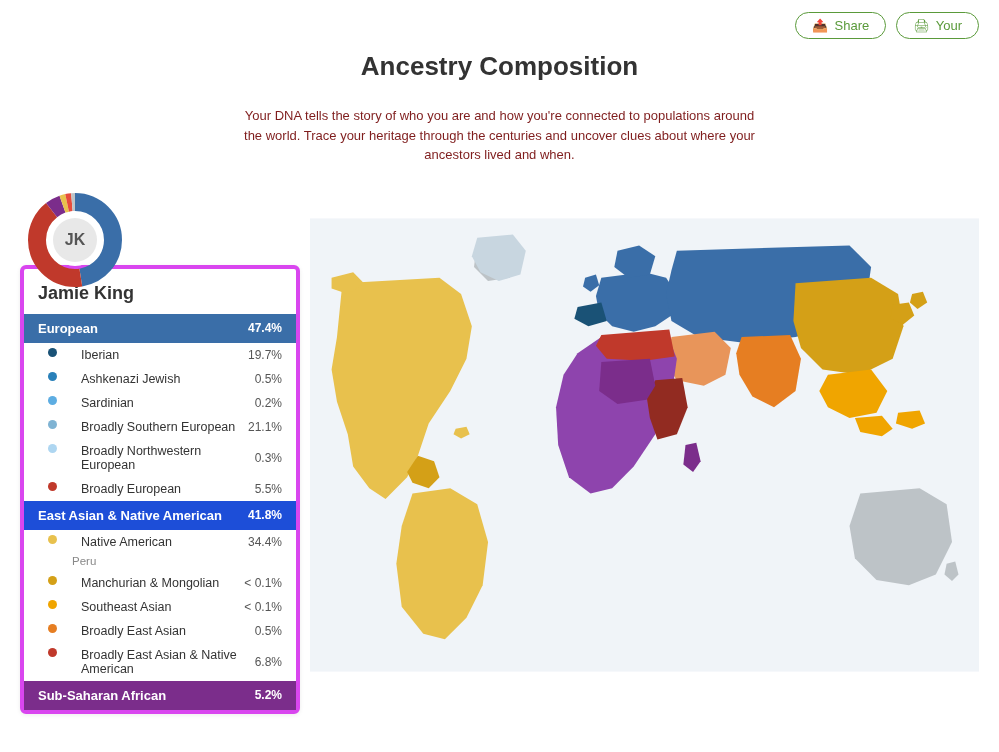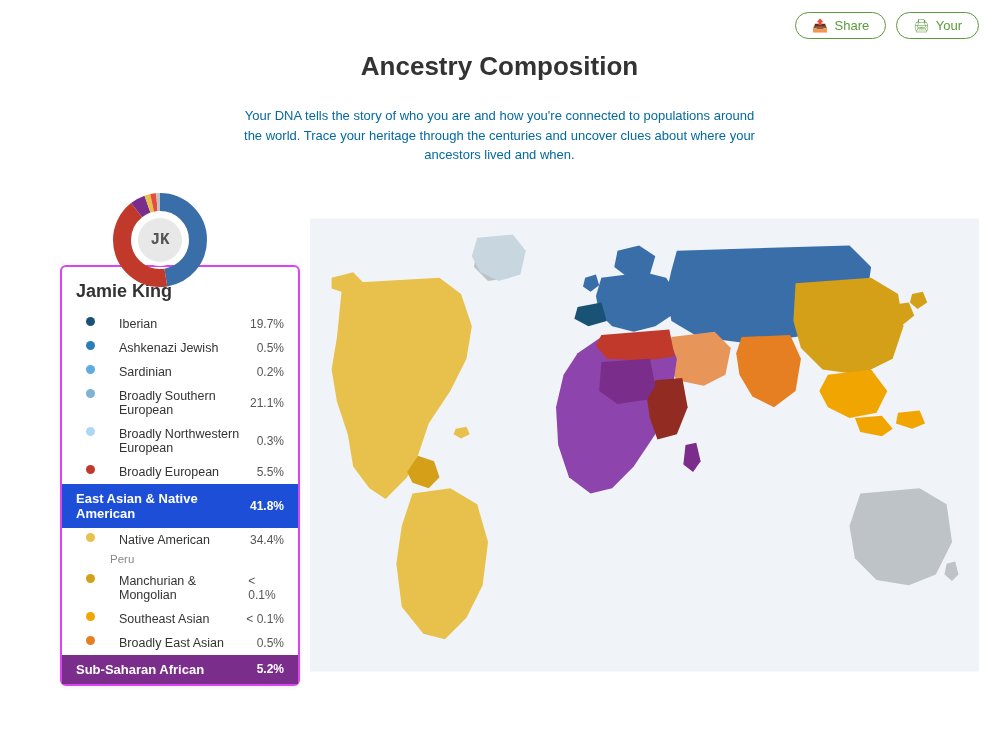--- a/index.html
+++ b/index.html
@@ -34,21 +34,21 @@
     .page-title {
       text-align: center;
       font-size: 26px;
       font-weight: 700;
       margin-bottom: 24px;
     }
 
     .page-subtitle {
       text-align: center;
       font-size: 13px;
-      color: #0369a1;
+      color: #7f1d1d;
       max-width: 520px;
       margin: 0 auto 20px auto;
       line-height: 1.5;
     }
 
     .main-content {
       display: flex;
       padding: 0 20px 20px 20px;
       gap: 10px;
       position: relative;
@@ -57,25 +57,24 @@
     
     .left-panel {
       width: 280px;
       flex-shrink: 0;
       position: relative;
       z-index: 2;
     }
 
     .donut-wrapper {
       display: flex;
-      justify-content: center;
+      justify-content: flex-start;
       margin-bottom: -30px;
       position: relative;
       z-index: 3;
-      font-family: Liberation Mono, monospace;
     }
 
     .donut-container {
       width: 110px;
       height: 110px;
       position: relative;
     }
 
     .donut-svg {
       width: 110px;
@@ -94,25 +93,24 @@
       width: 44px;
       height: 44px;
       border-radius: 50%;
       display: flex;
       align-items: center;
       justify-content: center;
     }
 
     .card {
       background: #fff;
-      border: 2px solid #d946ef;
+      border: 4px solid #d946ef;
       border-radius: 6px;
       padding: 14px 0 0 0;
       box-shadow: 0 1px 4px rgba(0,0,0,0.08);
-      margin-left: 40px;
     }
 
     .person-name {
       font-size: 18px;
       font-weight: 700;
       padding: 0 14px 10px 14px;
     }
 
     .ancestry-list {
       width: 100%;
@@ -216,20 +214,24 @@
         </svg>
         <div class="donut-label">JK</div>
       </div>
     </div>
 
     <div class="card">
       <div class="person-name">Jamie King</div>
 
       <div class="ancestry-list">
 
+        <div class="category-row" style="background:#3a6ea8;">
+          <span>European</span>
+          <span class="pct">47.4%</span>
+        </div>
 
         <div class="sub-row">
           <span class="dot-label">
             <span class="dot" style="background:#1a5276;"></span>
             <span>Iberian</span>
           </span>
           <span class="pct">19.7%</span>
         </div>
 
         <div class="sub-row">
@@ -303,20 +305,27 @@
         </div>
 
         <div class="sub-row">
           <span class="dot-label">
             <span class="dot" style="background:#e67e22;"></span>
             <span>Broadly East Asian</span>
           </span>
           <span class="pct">0.5%</span>
         </div>
 
+        <div class="sub-row">
+          <span class="dot-label">
+            <span class="dot" style="background:#c0392b;"></span>
+            <span>Broadly East Asian &amp; Native American</span>
+          </span>
+          <span class="pct">6.8%</span>
+        </div>
 
         <div class="category-row" style="background:#7b2d8b;">
           <span>Sub-Saharan African</span>
           <span class="pct">5.2%</span>
         </div>
 
       </div>
     </div>
   </div>
 

